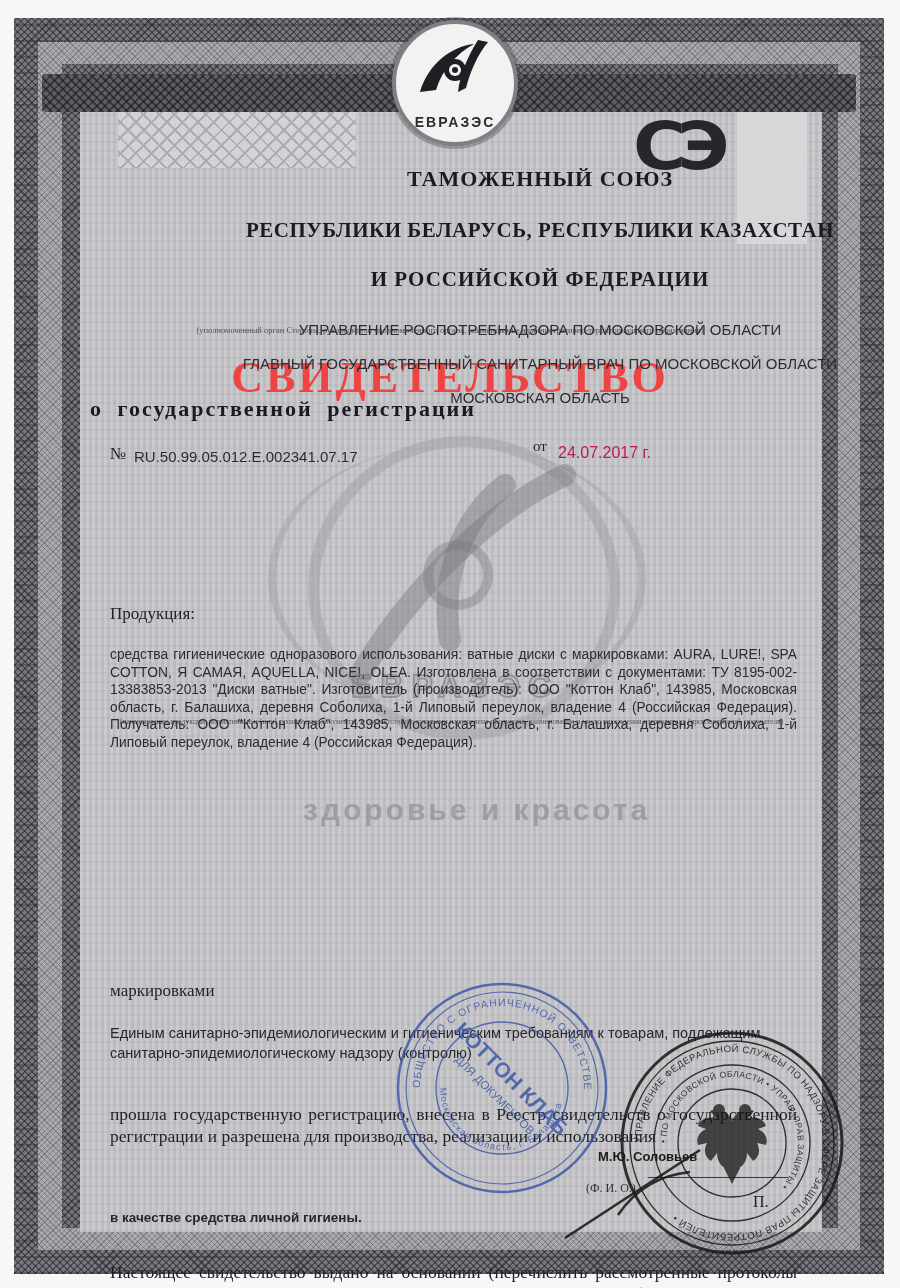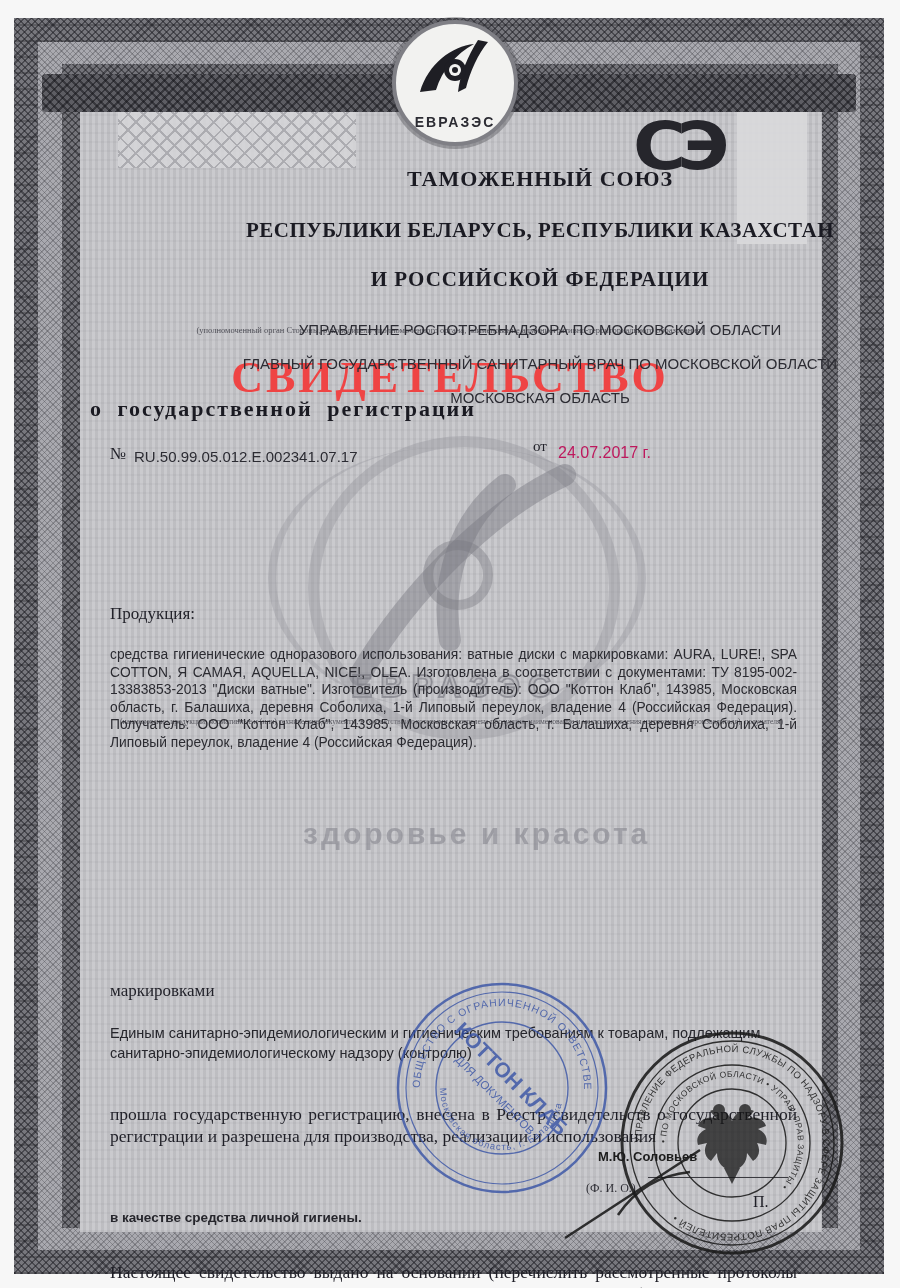--- a/index.html
+++ b/index.html
@@ -86,21 +86,21 @@
   .wm-paren-l{left:268px;top:448px;width:330px;height:260px;border-radius:50%;
     border-left:8px solid rgba(150,150,157,.38);border-top:0;border-right:0;border-bottom:0;}
   .wm-paren-r{left:308px;top:448px;width:330px;height:260px;border-radius:50%;
     border-right:8px solid rgba(150,150,157,.38);border-top:0;border-left:0;border-bottom:0;}
   .wm-evrazes{left:330px;top:668px;width:250px;text-align:center;font-weight:bold;
     font-family:"Liberation Sans",sans-serif;font-size:32px;letter-spacing:8px;
     color:rgba(158,158,165,.30);-webkit-text-stroke:1.8px rgba(110,110,118,.55);}
   .wm-shop{left:226px;top:694px;font-family:"Liberation Sans",sans-serif;font-weight:bold;
     font-size:88px;letter-spacing:1px;color:rgba(104,104,112,.66);}
   .wm-shop2{left:303px;top:793px;font-family:"Liberation Sans",sans-serif;font-weight:bold;
-    font-size:30px;letter-spacing:3px;color:rgba(128,128,136,.55);margin-top:24px;}
+    font-size:30px;letter-spacing:3px;color:rgba(128,128,136,.55);}
   .z2{z-index:2;} .z3{position:relative;z-index:3;}
   .stamp{position:absolute;z-index:7;}
 </style>
 </head>
 <body>
 
 <div class="page">
 
   <div class="band band-outer"></div>
   <div class="band band-mid"></div>

